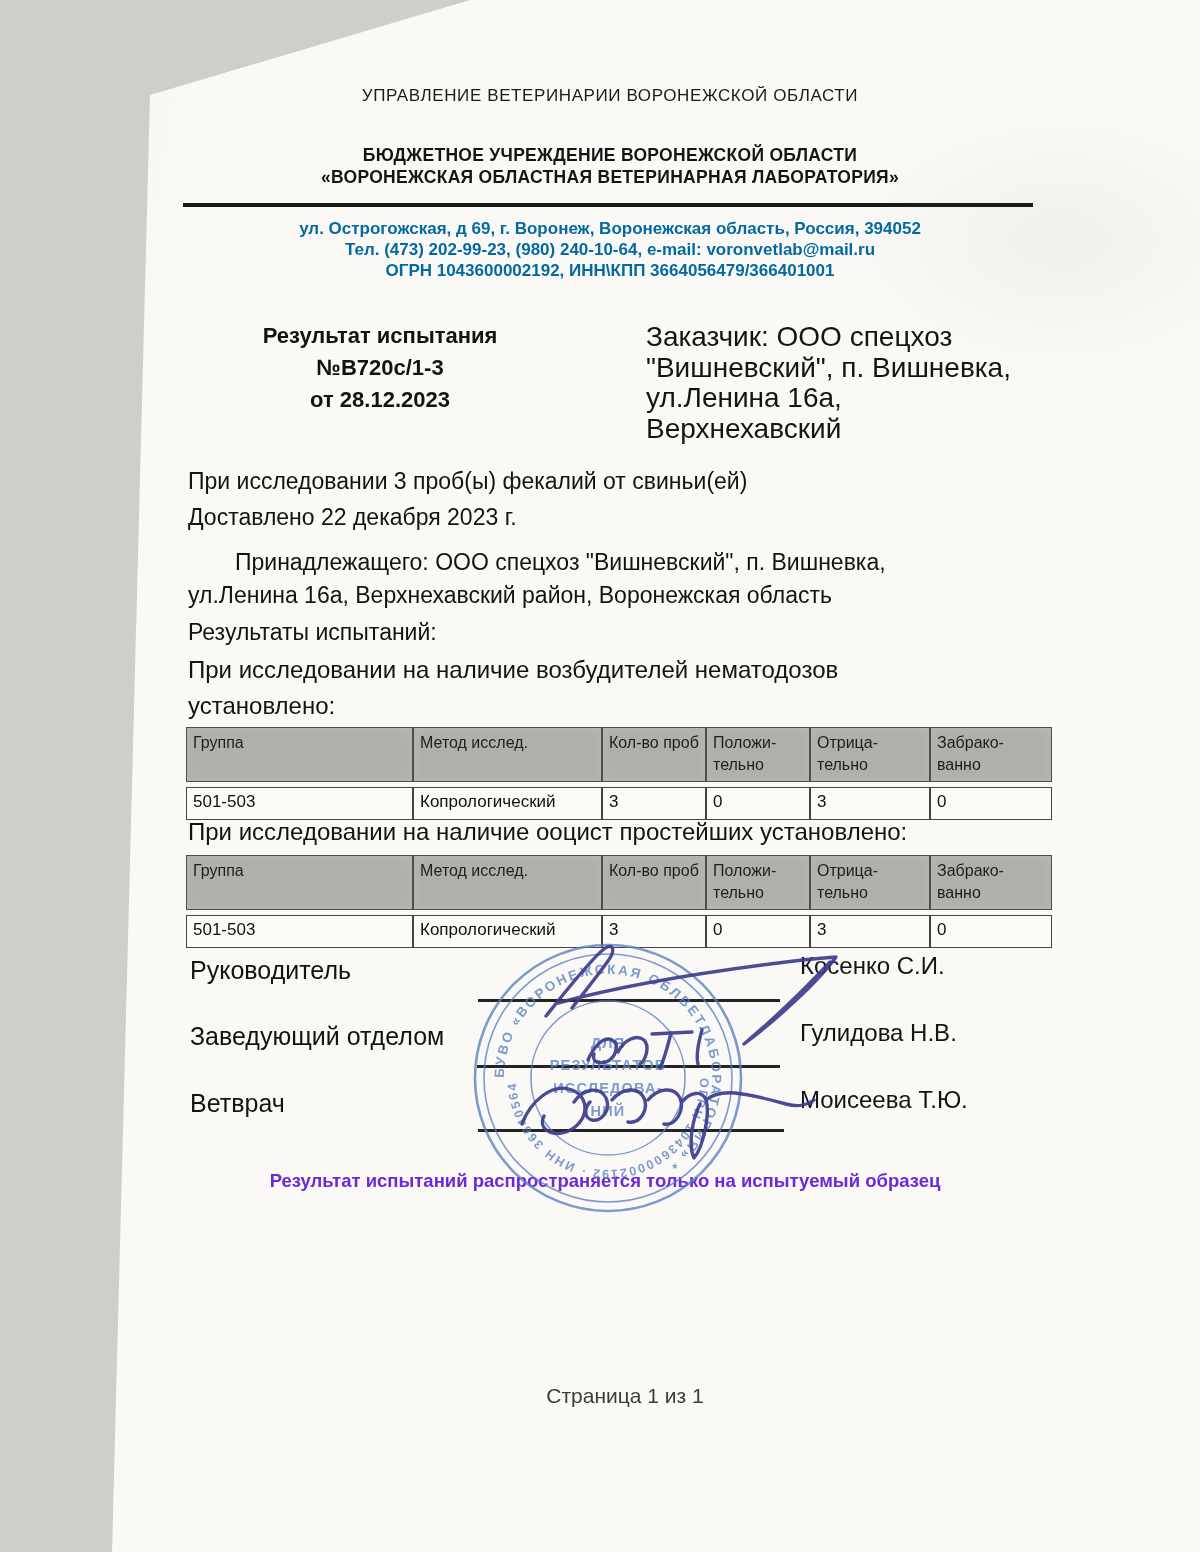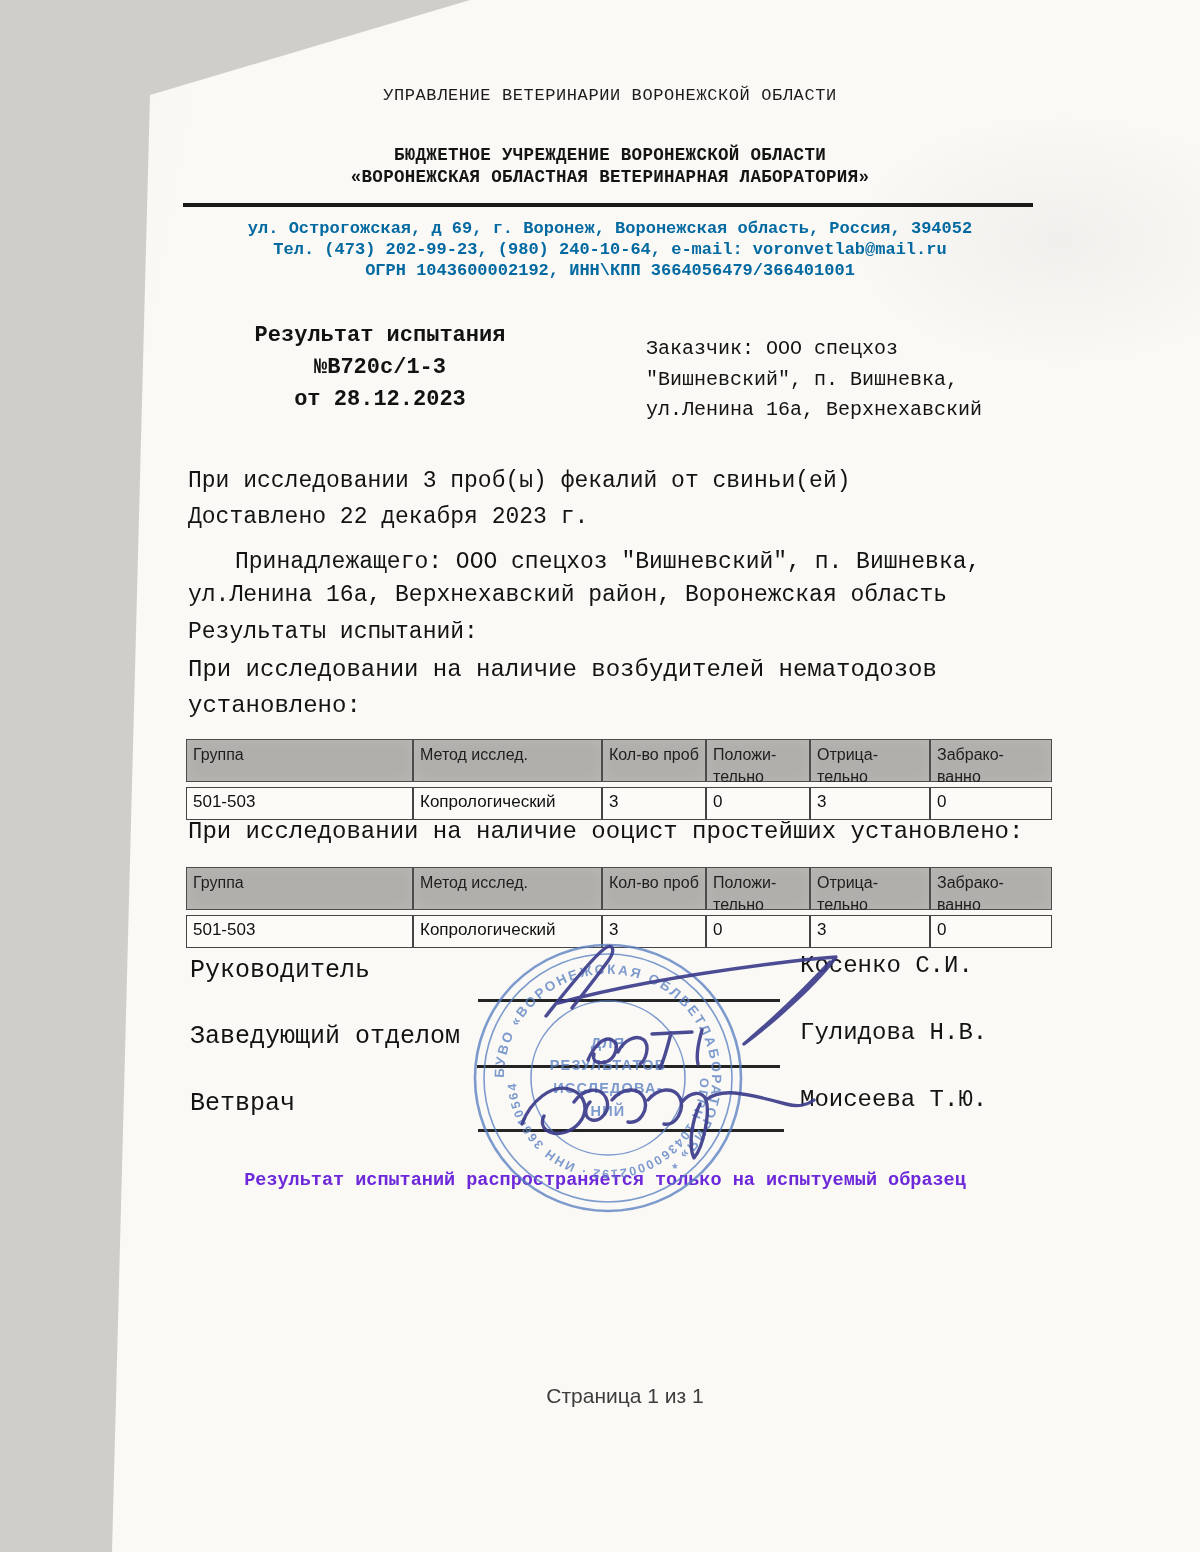--- a/index.html
+++ b/index.html
@@ -2,21 +2,21 @@
 <html lang="ru"><head>
 <meta charset="utf-8">
 <style>
   html,body{margin:0;padding:0;}
   body{
     width:1200px;height:1552px;position:relative;overflow:hidden;
     background:#cfcecb;
     font-family:"Liberation Serif","DejaVu Serif",serif;
   }
   .abs{position:absolute;}
-  .serif{font-family:Liberation Mono, monospace;}
+  .serif{font-family:Liberation Sans, sans-serif;}
 
   .sheet{
     position:absolute;inset:0;
     background:#faf9f6;
     clip-path:polygon(470px 0,1200px 0,1200px 1552px,112px 1552px,150px 95px);
   }
   .sheet-shade{
     position:absolute;inset:0;pointer-events:none;
     background:
       linear-gradient(100deg, rgba(0,0,0,0.06) 0px, rgba(0,0,0,0.015) 90px, rgba(0,0,0,0) 220px),
@@ -26,21 +26,21 @@
 
   .center{text-align:center;}
   .hdr-top{top:86px;left:150px;width:920px;font-size:17px;letter-spacing:.6px;color:#1b1b1b;}
   .hdr-org1{top:145px;left:150px;width:920px;font-size:17.5px;font-weight:bold;letter-spacing:.3px;color:#141414;}
   .hdr-org2{top:167px;left:150px;width:920px;font-size:17.5px;font-weight:bold;letter-spacing:.3px;color:#141414;}
   .rule{top:203px;left:183px;width:850px;height:4px;background:#1a1a1a;}
   .hdr-addr{left:150px;width:920px;font-size:17px;font-weight:bold;color:#0369a1;}
   .a1{top:219px;} .a2{top:240px;} .a3{top:261px;}
 
   .result-block{top:320px;left:225px;width:310px;font-size:22px;font-weight:bold;line-height:32px;color:#121212;text-align:center;}
-  .customer-block{top:334px;left:646px;width:380px;font-size:20px;line-height:30.5px;color:#141414;}
+  .customer-block{top:322px;left:646px;width:380px;font-size:28px;line-height:30.5px;color:#141414;}
 
   .bodyline{left:188px;font-size:23px;color:#131313;white-space:nowrap;}
   .p1{top:468px;} .p2{top:504px;text-align:right;}
   .p3a{top:549px;margin-left:47px;} .p3b{top:582px;}
   .p4{top:619px;}
   .s1a{top:656px;font-size:24px;} .s1b{top:692px;font-size:24px;}
   .s2{top:818px;font-size:24px;}
 
   .vtable{
     display:grid;
@@ -48,21 +48,20 @@
     grid-template-rows:55px 33px;
     row-gap:5px;
     font-family:"Liberation Sans","DejaVu Sans",sans-serif;
   }
   .t1{top:727px;left:186px;} .t2{top:855px;left:186px;}
   .th{
     background:#b1afac;border:1px solid #4c4c4a;
     font-size:16px;line-height:1.35;color:#1e1e1e;
     padding:4px 6px 0 6px;white-space:pre-line;
     box-shadow:inset 0 0 14px rgba(255,255,255,0.12);
-    margin-top:12px;
   }
   .td{
     background:#fcfbf8;border:1px solid #454543;
     font-size:17px;color:#101010;padding:4px 6px 0 6px;
   }
 
   .sigrole{left:190px;font-size:25px;color:#131313;white-space:nowrap;}
   .r1{top:956px;} .r2{top:1022px;} .r3{top:1089px;}
   .signame{left:800px;font-size:24px;color:#131313;white-space:nowrap;}
   .n1{top:952px;} .n2{top:1019px;} .n3{top:1086px;}

